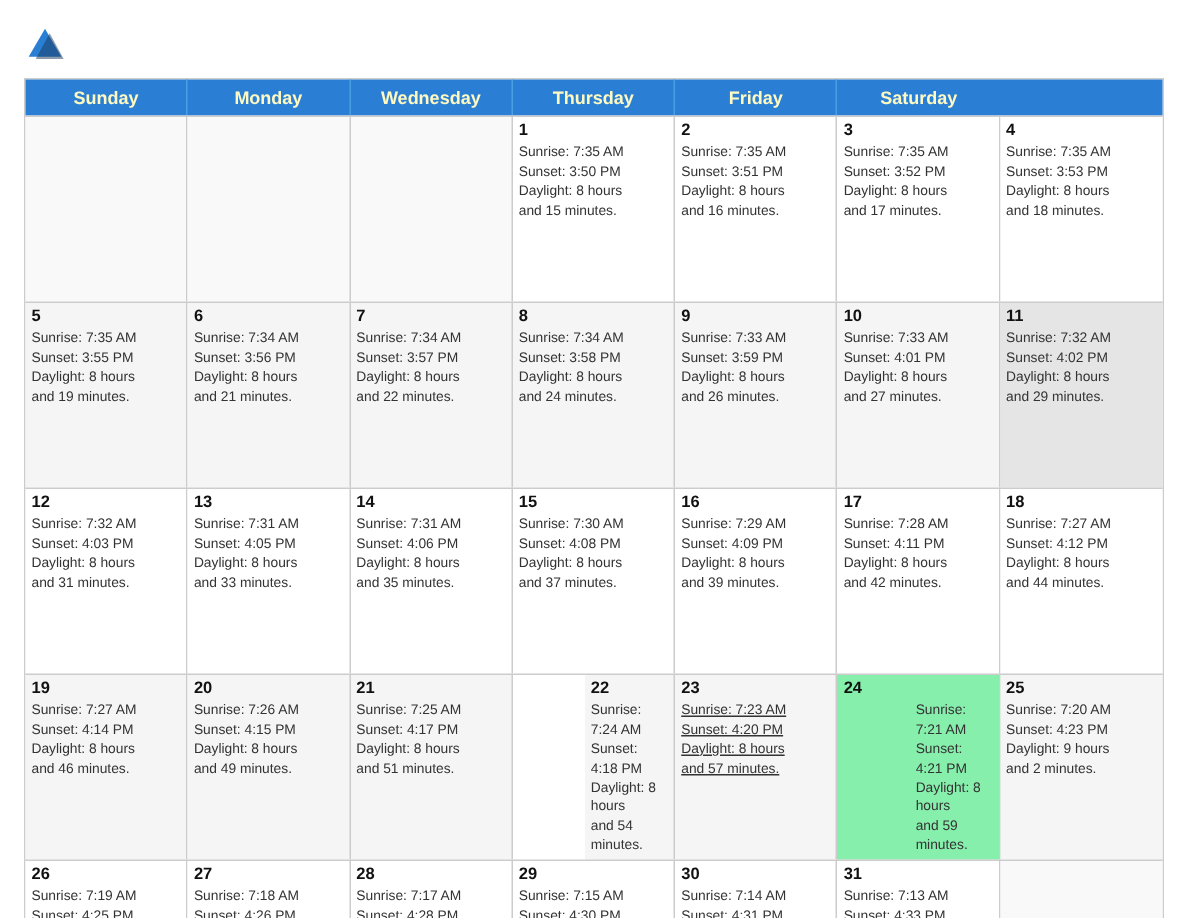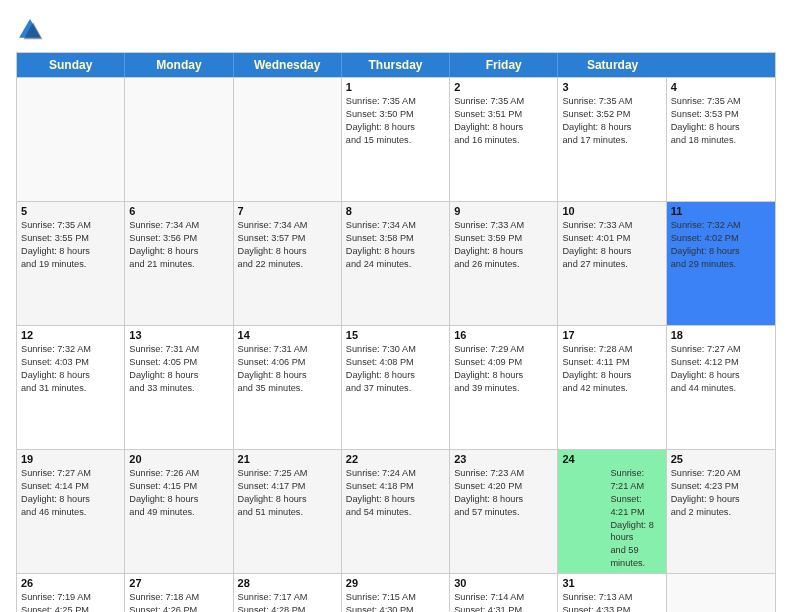--- a/index.html
+++ b/index.html
@@ -207,21 +207,21 @@
 Daylight: 8 hours
 and 26 minutes.</div>
           </div>
           <div class="cal-cell shaded" style="background: rgb(245, 245, 245);">
             <div class="day-number">10</div>
             <div class="cell-text" style="white-space: pre-line;">Sunrise: 7:33 AM
 Sunset: 4:01 PM
 Daylight: 8 hours
 and 27 minutes.</div>
           </div>
-          <div class="cal-cell shaded" style="background: #3b82f6;">
+          <div class="cal-cell shaded" style="background: #e5e5e5;">
             <div class="day-number">11</div>
             <div class="cell-text" style="white-space: pre-line;">Sunrise: 7:32 AM
 Sunset: 4:02 PM
 Daylight: 8 hours
 and 29 minutes.</div>
           </div>
         </div>
         <div class="cal-row">
           <div class="cal-cell">
             <div class="day-number">12</div>
@@ -288,30 +288,30 @@
 Daylight: 8 hours
 and 49 minutes.</div>
           </div>
           <div class="cal-cell shaded" style="background: rgb(245, 245, 245);">
             <div class="day-number">21</div>
             <div class="cell-text" style="white-space: pre-line;">Sunrise: 7:25 AM
 Sunset: 4:17 PM
 Daylight: 8 hours
 and 51 minutes.</div>
           </div>
-          <div class="cal-cell shaded" style="background: rgb(245, 245, 245);">
+          <div class="cal-cell shaded" style="background: rgb(245, 245, 245); margin-left: 48px;">
             <div class="day-number">22</div>
             <div class="cell-text" style="white-space: pre-line;">Sunrise: 7:24 AM
 Sunset: 4:18 PM
 Daylight: 8 hours
 and 54 minutes.</div>
           </div>
           <div class="cal-cell shaded" style="background: rgb(245, 245, 245);">
             <div class="day-number">23</div>
-            <div class="cell-text" style="white-space: pre-line;">Sunrise: 7:23 AM
+            <div class="cell-text" style="white-space: pre-line; text-decoration: underline;">Sunrise: 7:23 AM
 Sunset: 4:20 PM
 Daylight: 8 hours
 and 57 minutes.</div>
           </div>
           <div class="cal-cell shaded" style="background: #86efac;">
             <div class="day-number">24</div>
             <div class="cell-text" style="white-space: pre-line; margin-left: 48px;">Sunrise: 7:21 AM
 Sunset: 4:21 PM
 Daylight: 8 hours
 and 59 minutes.</div>

